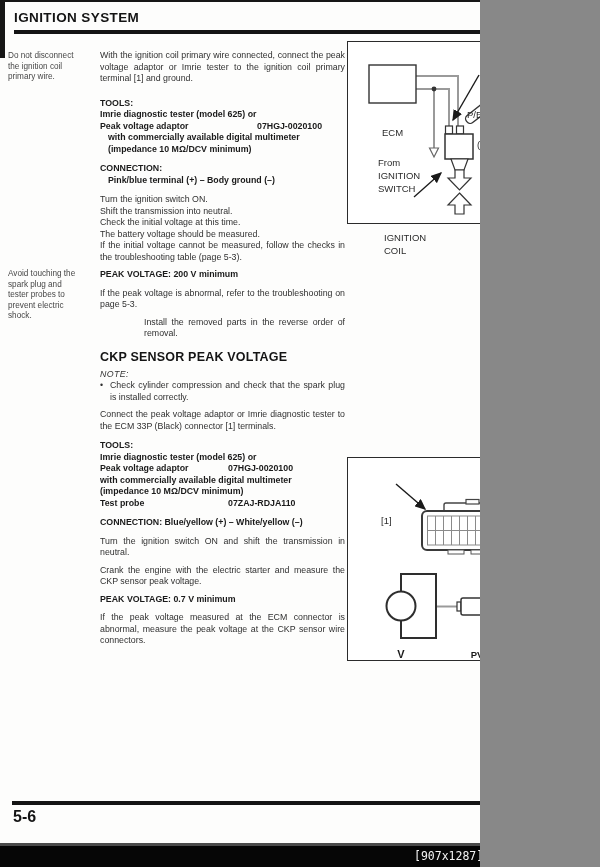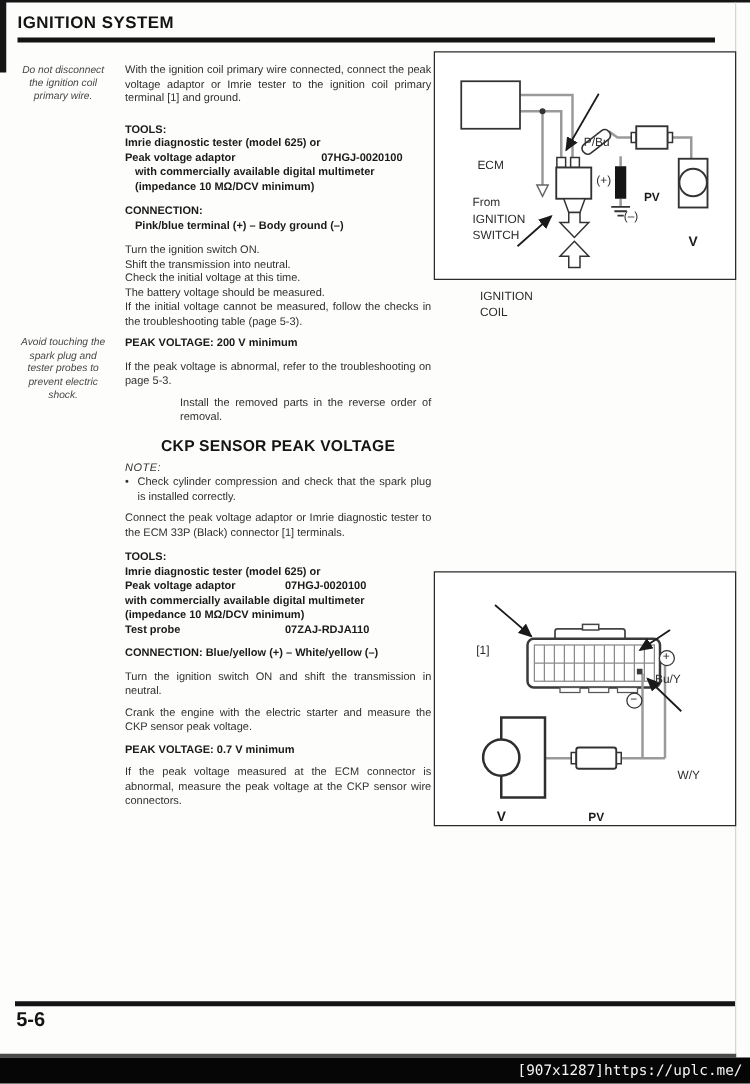--- a/index.html
+++ b/index.html
@@ -1,42 +1,42 @@
 <!DOCTYPE html>
 <html><head>
 <meta charset="utf-8">
 <style>
   html,body{margin:0;padding:0;background:#888;}
-  .page{position:relative;width:600px;height:867px;background:#fdfdfc;overflow:hidden;
+  .page{position:relative;width:480px;height:867px;background:#fdfdfc;overflow:hidden;
         font-family:"Liberation Sans","DejaVu Sans",sans-serif;color:#303030;}
   .abs{position:absolute;}
   
   .scan-top{left:0;top:0;width:600px;height:2px;background:#161616;}
   .scan-left{left:0;top:0;width:5px;height:58px;background:#161616;}
   .scan-right{left:588px;top:2px;width:1px;height:841px;background:#d6d6d6;}
   
   .hdr-title{left:14px;top:10px;font-size:13.5px;font-weight:bold;letter-spacing:.4px;color:#141414;}
   .hdr-rule{left:14px;top:30px;width:558px;height:4px;background:#141414;}
   
-  .mnote{left:8px;width:85px;text-align:center;font-style:italic;font-size:8.2px;
+  .mnote{left:8px;width:85px;text-align:left;font-size:8.2px;
          line-height:10.6px;color:#474747;}
   
   .main-col{left:100px;top:50px;width:245px;font-size:8.8px;line-height:11.5px;}
   .main-col p{margin:0;text-align:justify;}
   .pre{white-space:pre-line;}
   .bl{font-weight:bold;color:#1a1a1a;}
   .ind{padding-left:8px;}
   .rel{position:relative;}
   .code1{position:absolute;left:157px;top:0;}
   .code2{position:absolute;left:128px;top:0;}
   .mb6{margin-bottom:6px!important;}.mb7{margin-bottom:7px!important;}
   .mb8{margin-bottom:8px!important;}.mb10{margin-bottom:10px!important;padding-left:44px;}
   .mb13{margin-bottom:13px!important;}
   .ckp-h{font-size:12.5px;font-weight:bold;color:#141414;letter-spacing:.2px;
-         line-height:15px;margin:0 0 4px 0;text-align:center;}
+         line-height:15px;margin:0 0 4px 0;}
   .note-lab{letter-spacing:.4px;font-style:italic;}
   .bullet-row{display:flex;}
   .bullet-m{width:10px;flex:none;}
   .bullet-t{flex:1;text-align:justify;}
   
   .diagram{border:1.5px solid #2b2b2b;background:#fff;}
   .d1{left:347px;top:41px;width:240px;height:181px;}
   .d2{left:347px;top:457px;width:240px;height:202px;}
   .diagram svg{position:absolute;left:0;top:0;}
   .dlab{position:absolute;font-size:9.5px;color:#2b2b2b;line-height:13px;margin-top:48px;}

